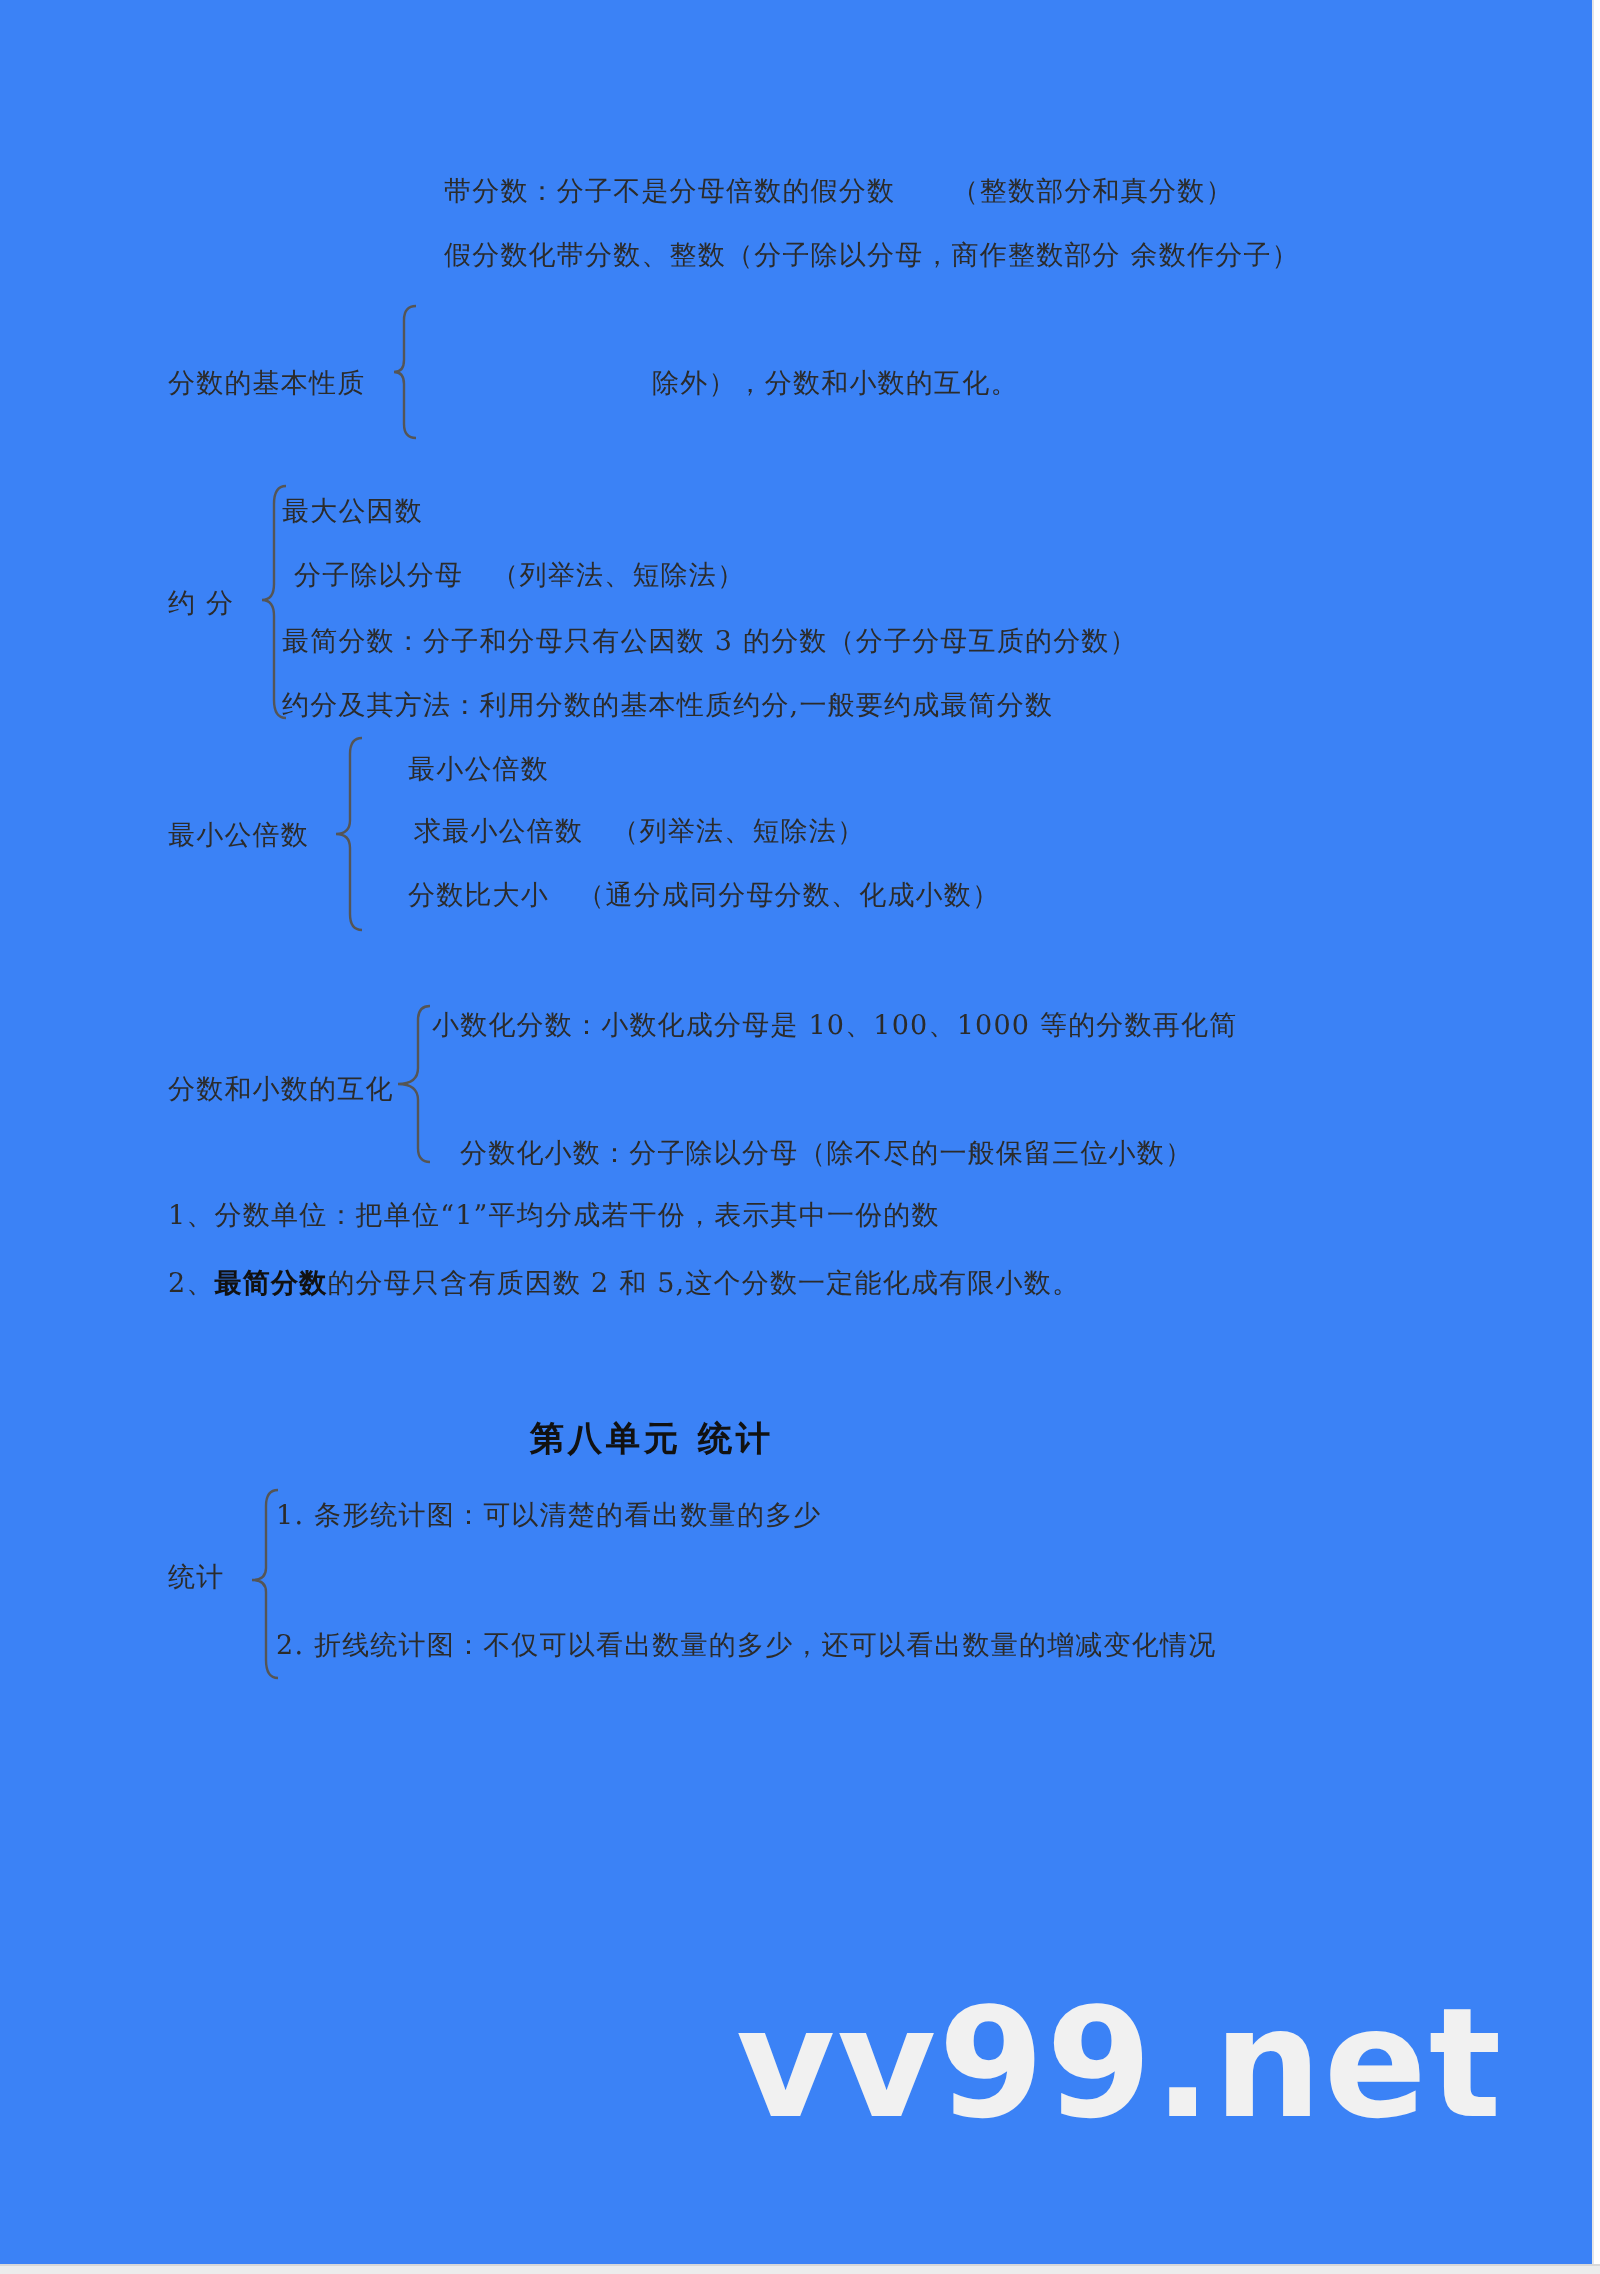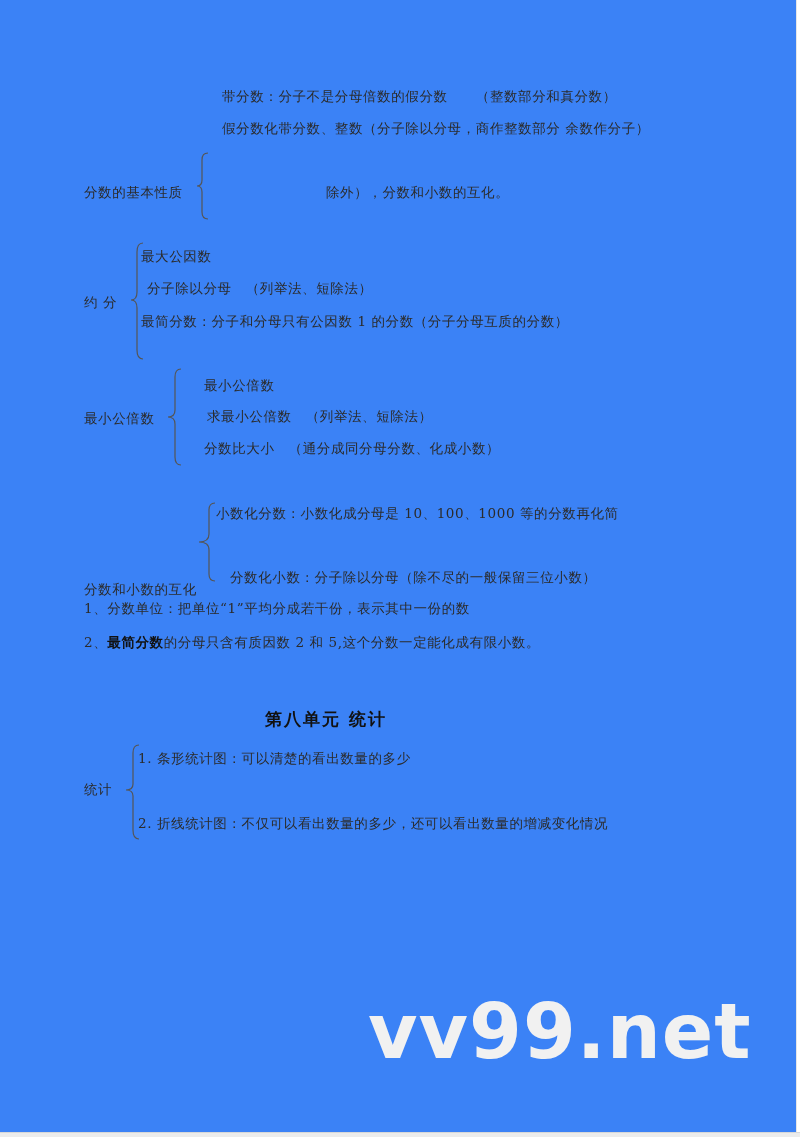--- a/index.html
+++ b/index.html
@@ -35,33 +35,34 @@
   <div class="t" style="left:326px; top:184px;">除外），分数和小数的互化。</div>
 
   <div class="t" style="left:84px; top:280px;margin-top:14px;">约 分</div>
   <div class="brace" style="left:130px; top:242px;">
     <svg width="14" height="118" viewBox="0 0 14 118">
         <path d="M13 1 Q7 1 7 10 L7 50 Q7 58 1 58 Q7 58 7 66 L7 108 Q7 117 13 117" fill="none" stroke="#555" stroke-width="1.2"></path>
       </svg>
   </div>
   <div class="t" style="left:141px; top:248px;text-align:right;">最大公因数</div>
   <div class="t" style="left:147px; top:280px;">分子除以分母　（列举法、短除法）</div>
-  <div class="t" style="left:141px; top:313px;">最简分数：分子和分母只有公因数 1 的分数（分子分母互质的分数）</div>
+  <div class="t" style="left:141px; top:313px;">最简分数：分子和分母只有公因数 3 的分数（分子分母互质的分数）</div>
+  <div class="t" style="left:141px; top:345px;">约分及其方法：利用分数的基本性质约分,一般要约成最简分数</div>
 
   <div class="t" style="left:84px; top:410px;">最小公倍数</div>
   <div class="brace" style="left:166px; top:368px;">
     <svg width="16" height="98" viewBox="0 0 16 98">
         <path d="M15 1 Q9 1 9 9 L9 42 Q9 49 2 49 Q9 49 9 56 L9 89 Q9 97 15 97" fill="none" stroke="#555" stroke-width="1.2"></path>
       </svg>
   </div>
   <div class="t" style="left:204px; top:377px;">最小公倍数</div>
   <div class="t" style="left:207px; top:408px;">求最小公倍数　（列举法、短除法）</div>
   <div class="t" style="left:204px; top:440px;">分数比大小　（通分成同分母分数、化成小数）</div>
 
-  <div class="t" style="left:84px; top:537px;margin-top:44px;">分数和小数的互化</div>
+  <div class="t" style="left:84px; top:537px;">分数和小数的互化</div>
   <div class="brace" style="left:196px; top:500px;">
     <svg width="20" height="84" viewBox="0 0 20 84">
         <path d="M19 3 Q13 3 13 10 L13 34 Q13 42 3 42 Q13 42 13 50 L13 74 Q13 81 19 81" fill="none" stroke="#555" stroke-width="1.2"></path>
       </svg>
   </div>
   <div class="t" style="left:216px; top:505px;">小数化分数：小数化成分母是 10、100、1000 等的分数再化简</div>
   <div class="t" style="left:230px; top:569px;text-align:right;">分数化小数：分子除以分母（除不尽的一般保留三位小数）</div>
 
   <div class="t" style="left:84px; top:600px;">1、分数单位：把单位“1”平均分成若干份，表示其中一份的数</div>
   <div class="t" style="left:84px; top:634px;"><span>2、</span><span class="bold">最简分数</span><span>的分母只含有质因数 2 和 5,这个分数一定能化成有限小数。</span></div>

